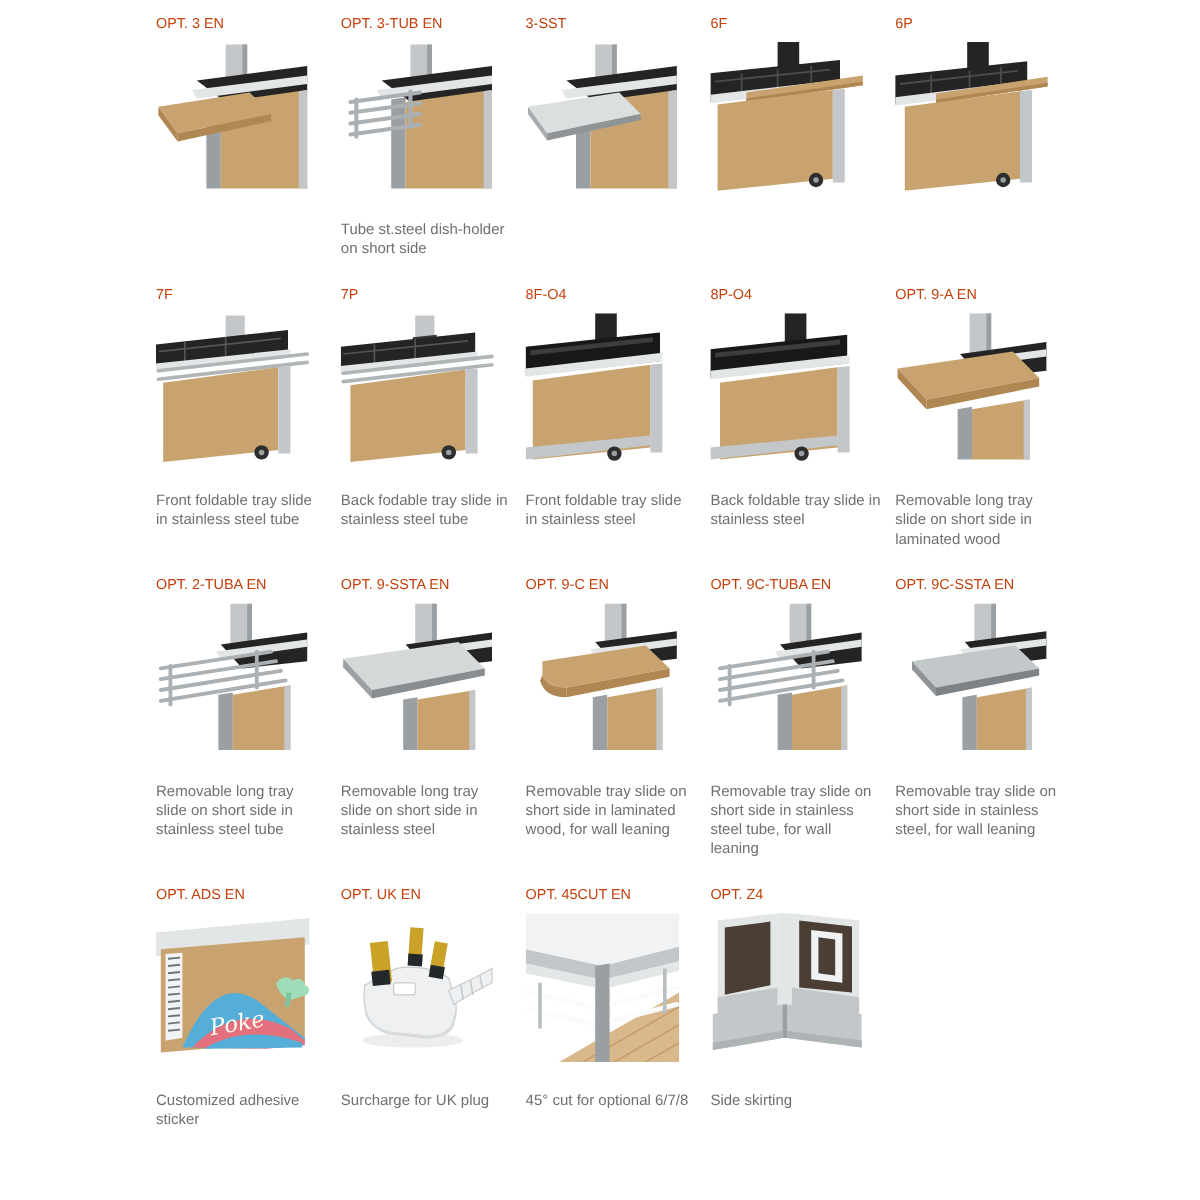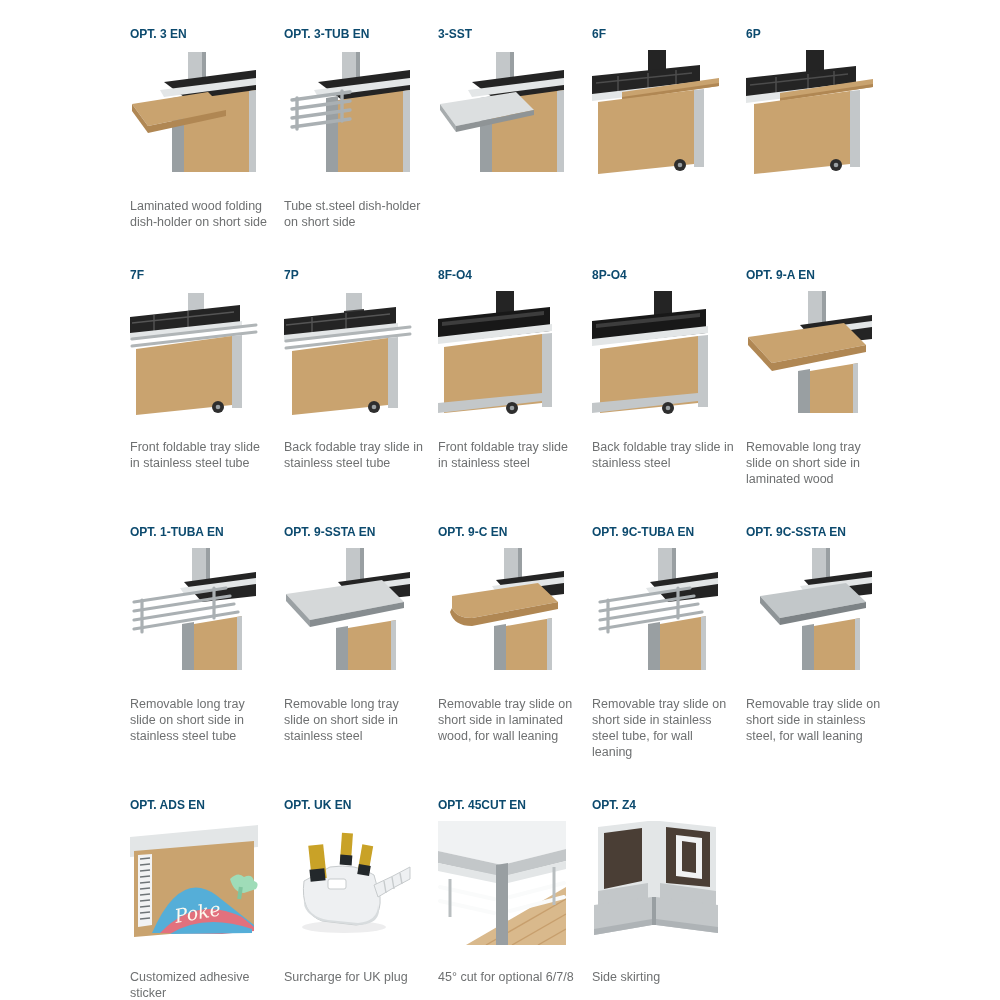--- a/index.html
+++ b/index.html
@@ -2,21 +2,21 @@
 <html><head>
 <meta charset="utf-8">
 <style>
   * { box-sizing: border-box; margin: 0; padding: 0; }
   html, body { width: 1000px; height: 1000px; background: #ffffff; overflow: hidden;
     font-family: "Liberation Sans", sans-serif; }
   .page { padding: 12px 0 0 130px; }
   .page-title { font-size: 18px; font-weight: bold; color: #111; letter-spacing: 0.2px; margin-bottom: 21px; }
   .grid { display: grid; grid-template-columns: repeat(5, 154px); row-gap: 23px; align-items: start; }
   .cell { width: 154px; }
-  .code { font-size: 12px; font-weight: bold; color: #0c4a6e; height: 14px; margin-bottom: 9px; white-space: nowrap; margin-top: 15px; }
+  .code { font-size: 12px; font-weight: normal; color: #c2410c; height: 14px; margin-bottom: 9px; white-space: nowrap; }
   .photo { width: 128px; height: 124px; background: #fff; }
   .photo svg { display: block; }
   .desc { margin-top: 24px; width: 142px; font-size: 12.5px; line-height: 16px; color: #6e7071; }
   
   .w  { fill: #c9a36f; } .w2 { fill: #b08753; } .wl { fill: #d9b98c; }
   .st { fill: #c3c7c9; } .st2{ fill: #999fa2; } .st3{ fill: #e3e6e7; }
   .dk { fill: #242424; } .dk2{ fill: #3a3a3a; } .br { fill: #4a3e35; }
   .sticker-poke { font-family: "DejaVu Serif", serif; font-style: italic; font-size: 19px; fill: #fdfaf0; }
 </style>
 </head>
@@ -35,21 +35,20 @@
           <polygon class="dk" points="34,32 126,20 126,42 58,50"></polygon>
           <polygon class="st3" points="30,40 126,28 126,35 34,47"></polygon>
           <polygon class="st2" points="42,48 54,46 54,122 42,122"></polygon>
           <polygon class="w" points="54,50 126,40 126,122 54,122"></polygon>
           <polygon class="st" points="119,41 126,40 126,122 119,122"></polygon>
           <polygon class="w" points="2,54 78,42 96,60 18,76"></polygon>
           <polygon class="w2" points="2,54 18,76 18,83 2,61"></polygon>
           <polygon class="w2" points="18,76 96,60 96,66 18,83"></polygon>
         </svg>
       </div>
-      <div class="desc">Laminated wood folding dish-holder on short side</div>
     </div>
 
     <div class="cell">
       <div class="code">OPT. 3-TUB EN</div>
       <div class="photo">
         <svg width="128" height="124" viewBox="0 0 128 124">
           <polygon class="st" points="58,2 76,2 76,40 58,40"></polygon>
             <polygon class="st2" points="72,2 76,2 76,40 72,40"></polygon>
           <polygon class="dk" points="34,32 126,20 126,42 58,50"></polygon>
           <polygon class="st3" points="30,40 126,28 126,35 34,47"></polygon>
@@ -234,21 +233,21 @@
           <polygon class="w2" points="26,72 120,54 120,61 26,80"></polygon>
           <polygon class="st2" points="52,80 64,78 64,122 52,122"></polygon>
           <polygon class="w" points="64,80 112,72 112,122 64,122"></polygon>
           <polygon class="st" points="107,73 112,72 112,122 107,122"></polygon>
         </svg>
       </div>
       <div class="desc">Removable long tray slide on short side in laminated wood</div>
     </div>
 
     <div class="cell">
-      <div class="code">OPT. 1-TUBA EN</div>
+      <div class="code">OPT. 2-TUBA EN</div>
       <div class="photo">
         <svg width="128" height="124" viewBox="0 0 128 124">
           <polygon class="st" points="62,0 80,0 80,34 62,34"></polygon>
             <polygon class="st2" points="76,0 80,0 80,34 76,34"></polygon>
           <polygon class="dk" points="54,34 126,24 126,48 72,54"></polygon>
           <polygon class="st3" points="50,40 126,30 126,36 54,46"></polygon>
           <polygon class="st2" points="52,76 64,74 64,122 52,122"></polygon>
           <polygon class="w" points="64,76 112,68 112,122 64,122"></polygon>
           <polygon class="st" points="107,69 112,68 112,122 107,122"></polygon>
           <g stroke="#aab0b3" stroke-width="3.2" stroke-linecap="round" fill="none">

